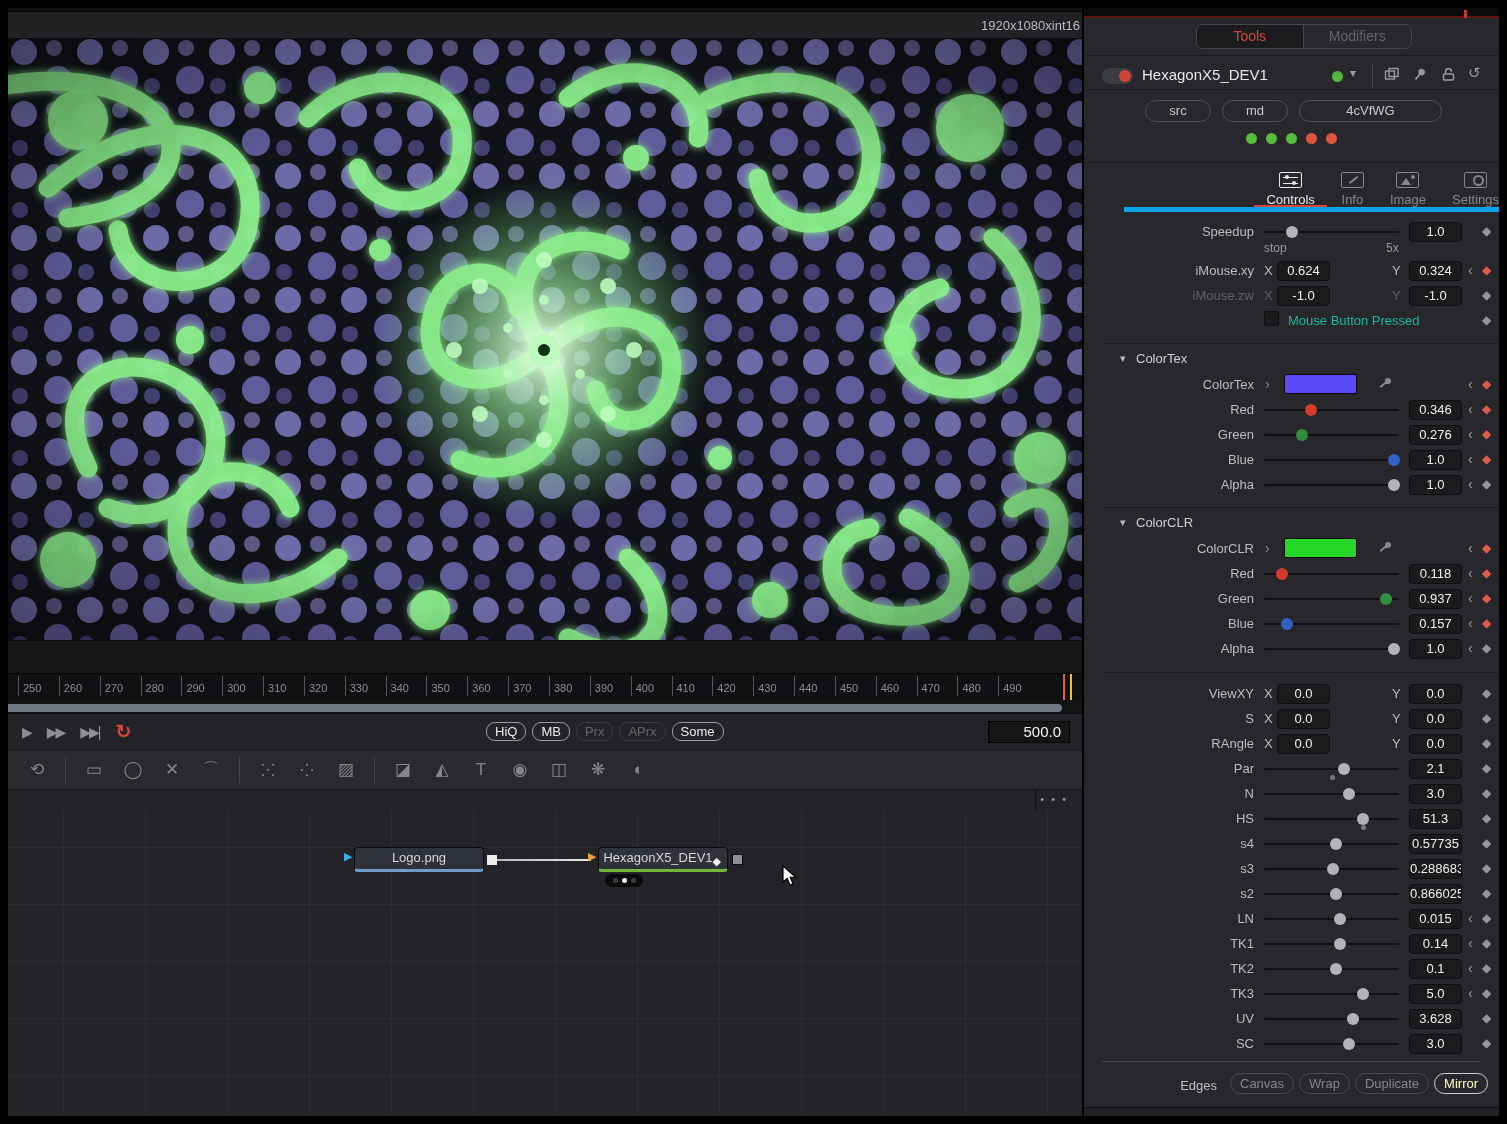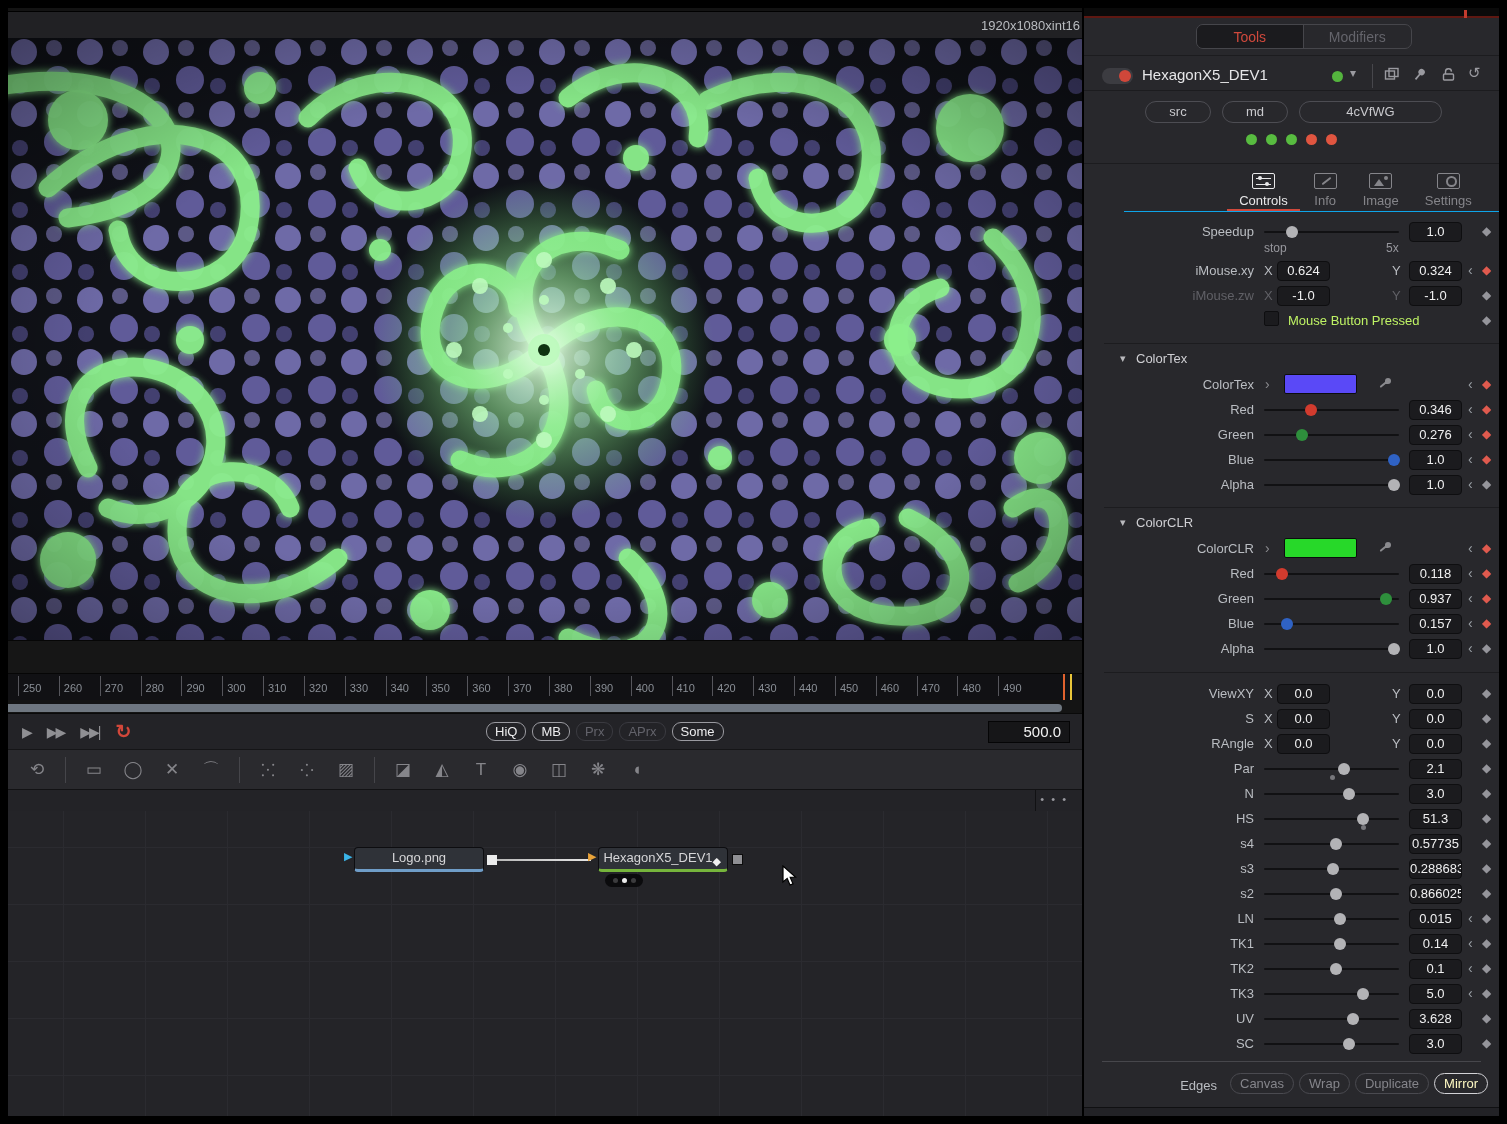--- a/index.html
+++ b/index.html
@@ -61,21 +61,21 @@
   .ntitle{position:absolute;left:58px;top:10px;color:#e6e6e8;font-size:15px;}
   .ndot{position:absolute;left:248px;top:15px;width:11px;height:11px;border-radius:50%;background:#54b43e;}
   .nchev{position:absolute;left:266px;top:10px;color:#9a9aa0;font-size:12px;}
   .hdr-div{position:absolute;left:288px;top:8px;width:1px;height:24px;background:#47474c;}
   .hicon{position:absolute;top:11px;color:#9a9aa0;}
   .btn-rows{padding:10px 0 6px 0;border-bottom:1px solid #1c1c1f;}
   .brow{display:flex;margin:0 0 9px 61px;gap:11px;}
   .pillbtn{border:1px solid #4d4d53;border-radius:11px;color:#c9c9cd;font-size:13px;height:22px;display:flex;align-items:center;justify-content:center;}
   .dots-row{display:flex;justify-content:center;gap:9px;padding:2px 0 12px 0;}
   .sdot{width:11px;height:11px;border-radius:50%;}
-  .ctabs{height:56px;display:flex;justify-content:center;padding-left:88px;gap:26px;border-bottom:1px solid #0ea5e9;margin-left:40px;}
+  .ctabs{height:56px;display:flex;justify-content:flex-end;padding-left:88px;gap:26px;border-bottom:5px solid #0ea5e9;margin-left:40px;}
   .ctab{display:flex;flex-direction:column;align-items:center;gap:4px;padding-top:9px;position:relative;}
   .ctab .lbl{font-size:13px;color:#85858a;}
   .ctab.on .lbl{color:#e8e8ea;}
   .ctab.on .underline{position:absolute;bottom:0;left:-12px;right:-12px;height:2px;background:#d0493c;}
   .ct-icon{width:23px;height:16px;border:1px solid #85858a;border-radius:2px;position:relative;color:#85858a;}
   .ctab.on .ct-icon{border-color:#e8e8ea;color:#e8e8ea;}
   .ci-controls::before{content:"";position:absolute;left:3px;right:3px;top:4px;height:1px;background:currentColor;box-shadow:0 6px 0 currentColor;}
   .ci-controls::after{content:"";position:absolute;top:2px;left:5px;width:4px;height:4px;border-radius:50%;background:currentColor;box-shadow:7px 6px 0 currentColor;}
   .ci-info::before{content:"";position:absolute;left:6px;top:6px;width:11px;height:2px;background:currentColor;transform:rotate(-38deg);border-radius:1px;}
   .ci-image::before{content:"";position:absolute;left:4px;bottom:2px;border-left:5px solid transparent;border-right:5px solid transparent;border-bottom:7px solid currentColor;}
@@ -103,21 +103,21 @@
   .p-section{position:relative;height:30px;margin-top:9px;border-top:1px solid #1c1c1f;color:#cfcfd3;}
   .sec-chev{position:absolute;left:16px;top:8px;font-size:11px;color:#b9b9bd;}
   .sec-label{position:absolute;left:32px;top:7px;font-size:13px;}
   .p-divider{height:1px;background:#1c1c1f;margin:10px 0 9px 0;}
   .expand{position:absolute;left:161px;top:3px;color:#8a8a8e;font-size:14px;}
   .swatch{position:absolute;left:180px;top:1px;width:73px;height:20px;border:1px solid #0c0c0e;border-radius:2px;}
   .eyedropper{position:absolute;left:274px;top:4px;width:14px;height:14px;}
   .eyedropper::before{content:"";position:absolute;left:1px;top:6px;width:10px;height:2px;background:#8a8a8e;transform:rotate(-40deg);border-radius:1px;}
   .eyedropper::after{content:"";position:absolute;right:1px;top:1px;width:6px;height:6px;background:#8a8a8e;border-radius:50% 50% 50% 0;}
   .checkbox{position:absolute;left:160px;top:2px;width:15px;height:15px;background:#1b1b1e;border:1px solid #0e0e10;border-radius:2px;}
-  .cb-label{position:absolute;left:184px;top:4px;color:#bef264;font-size:13px;}
+  .cb-label{position:absolute;left:184px;top:4px;color:#14b8a6;font-size:13px;}
   .edges-row{border-top:1px solid #47474c;margin:4px 18px 0 18px;padding:12px 0 14px 0;position:relative;height:50px;}
   .edges-label{position:absolute;left:0;top:16px;width:115px;text-align:right;color:#babdc2;font-size:13px;}
   .epills{position:absolute;left:128px;top:11px;display:flex;gap:5px;}
   .epill{border:1px solid #4a4a50;border-radius:11px;color:#85858b;font-size:13px;padding:2px 9px;}
   .epill.on{border-color:#d2d2d6;color:#fef9c3;}
   .insp-bottom{height:10px;background:#222226;border-top:1px solid #101012;}
 </style>
 </head>
 <body>
 

